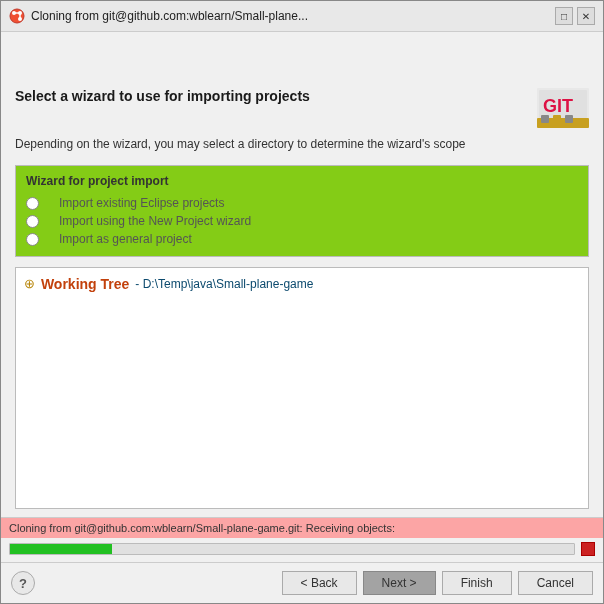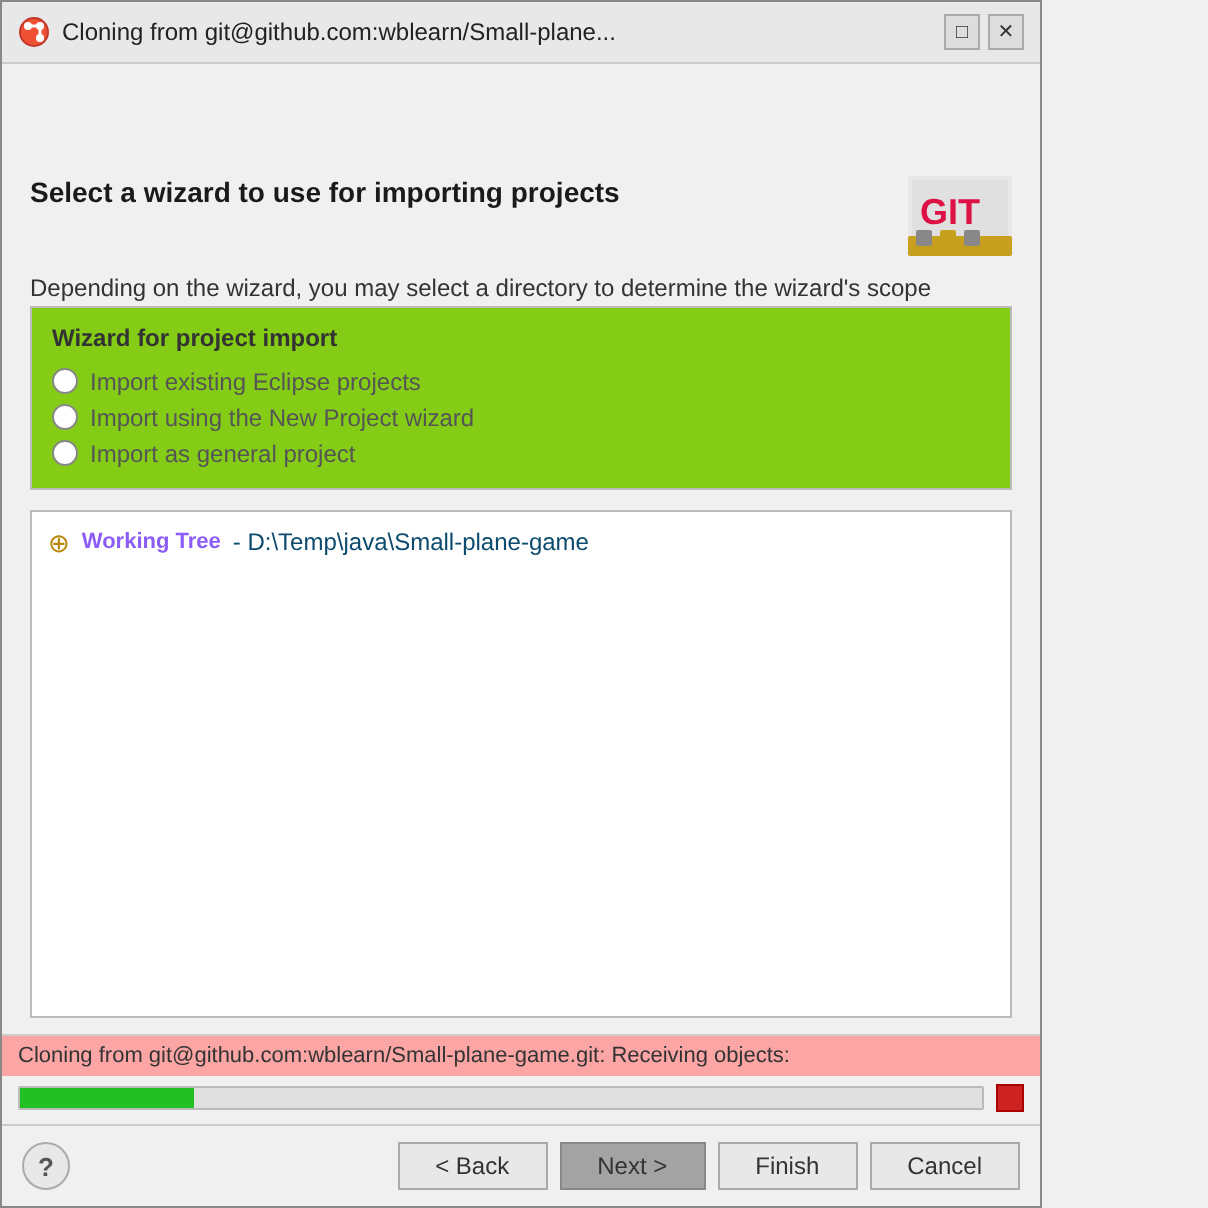--- a/index.html
+++ b/index.html
@@ -5,21 +5,21 @@
     * { box-sizing: border-box; margin: 0; padding: 0; }
     body {
       font-family: 'Segoe UI', Arial, sans-serif;
       font-size: 12px;
       background: #f0f0f0;
       width: 604px;
       height: 604px;
       overflow: hidden;
     }
     .window {
-      width: 521px;
+      width: 604px;
       height: 604px;
       background: #f0f0f0;
       border: 1px solid #888;
       display: flex;
       flex-direction: column;
     }
     .title-bar {
       background: #e8e8e8;
       border-bottom: 1px solid #ccc;
       padding: 6px 8px;
@@ -77,20 +77,21 @@
       flex: 1;
     }
     .git-logo {
       width: 52px;
       height: 40px;
       flex-shrink: 0;
     }
     .subtitle {
       font-size: 12px;
       color: #333;
+      margin-bottom: 12px;
       line-height: 1.4;
     }
     .section-box {
       border: 1px solid #bbb;
       background: #84cc16;
       padding: 8px 10px 10px 10px;
       margin-bottom: 10px;
     }
     .section-title {
       font-size: 12px;
@@ -98,22 +99,22 @@
       color: #333;
       margin-bottom: 8px;
     }
     .radio-group {
       display: flex;
       flex-direction: column;
       gap: 4px;
     }
     .radio-item {
       display: flex;
-      align-items: flex-start;
-      gap: 6px;
+      align-items: flex-end;
+      gap: 20px;
       cursor: pointer;
     }
     .radio-circle {
       width: 13px;
       height: 13px;
       border-radius: 50%;
       border: 1px solid #888;
       background: #fff;
       display: flex;
       align-items: center;
@@ -136,22 +137,22 @@
       align-items: center;
       gap: 6px;
       padding: 2px 0;
     }
     .tree-icon {
       font-size: 13px;
       color: #b8860b;
     }
     .tree-label-bold {
       font-weight: bold;
-      font-size: 11px;
-      color: #8b5cf6;
+      font-size: 14px;
+      color: #c2410c;
     }
     .tree-label-path {
       font-size: 12px;
       color: #0c4a6e;
     }
     .status-bar {
       background: #fca5a5;
       border-top: 1px solid #ccc;
       padding: 4px 8px;
       font-size: 11px;

